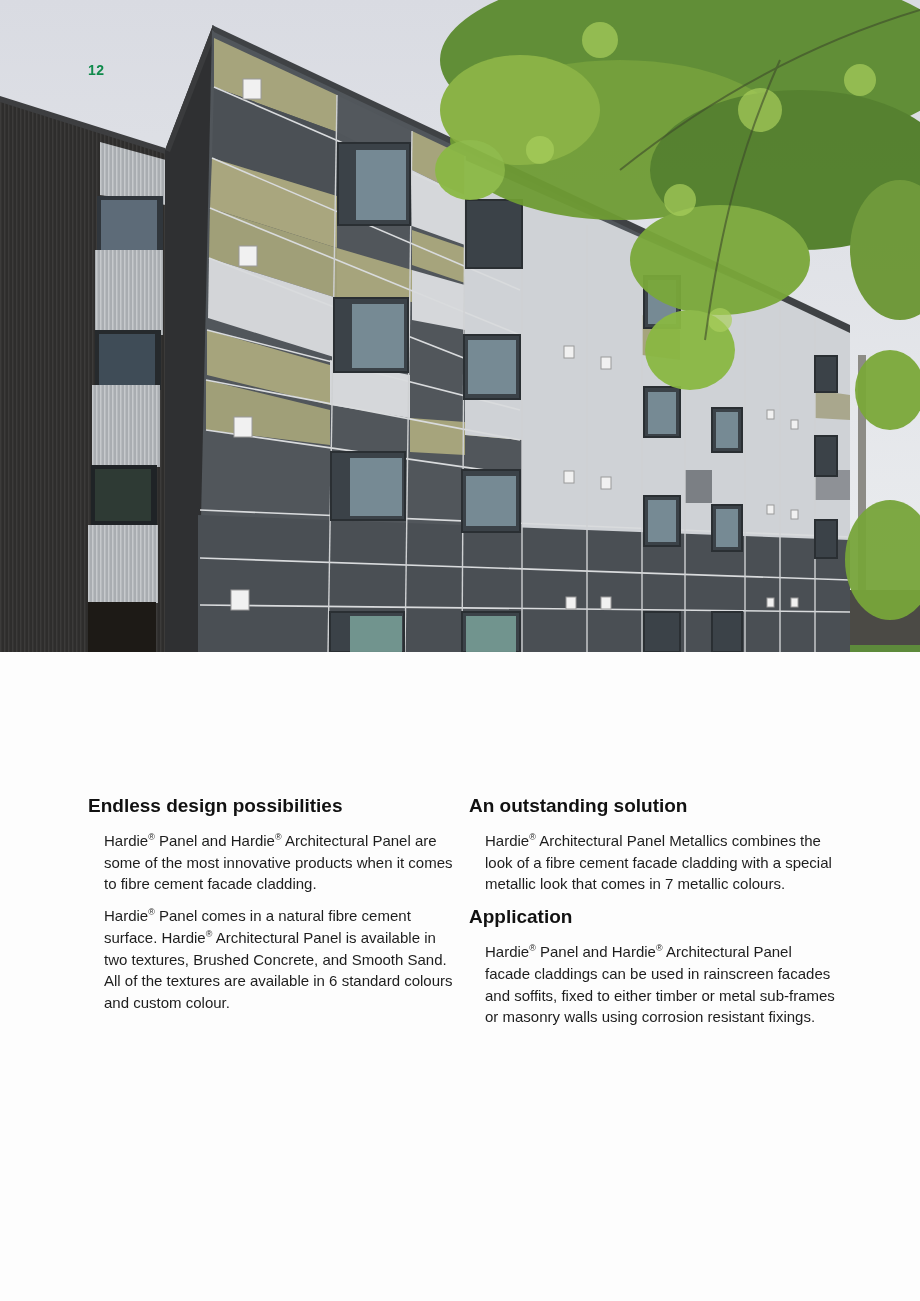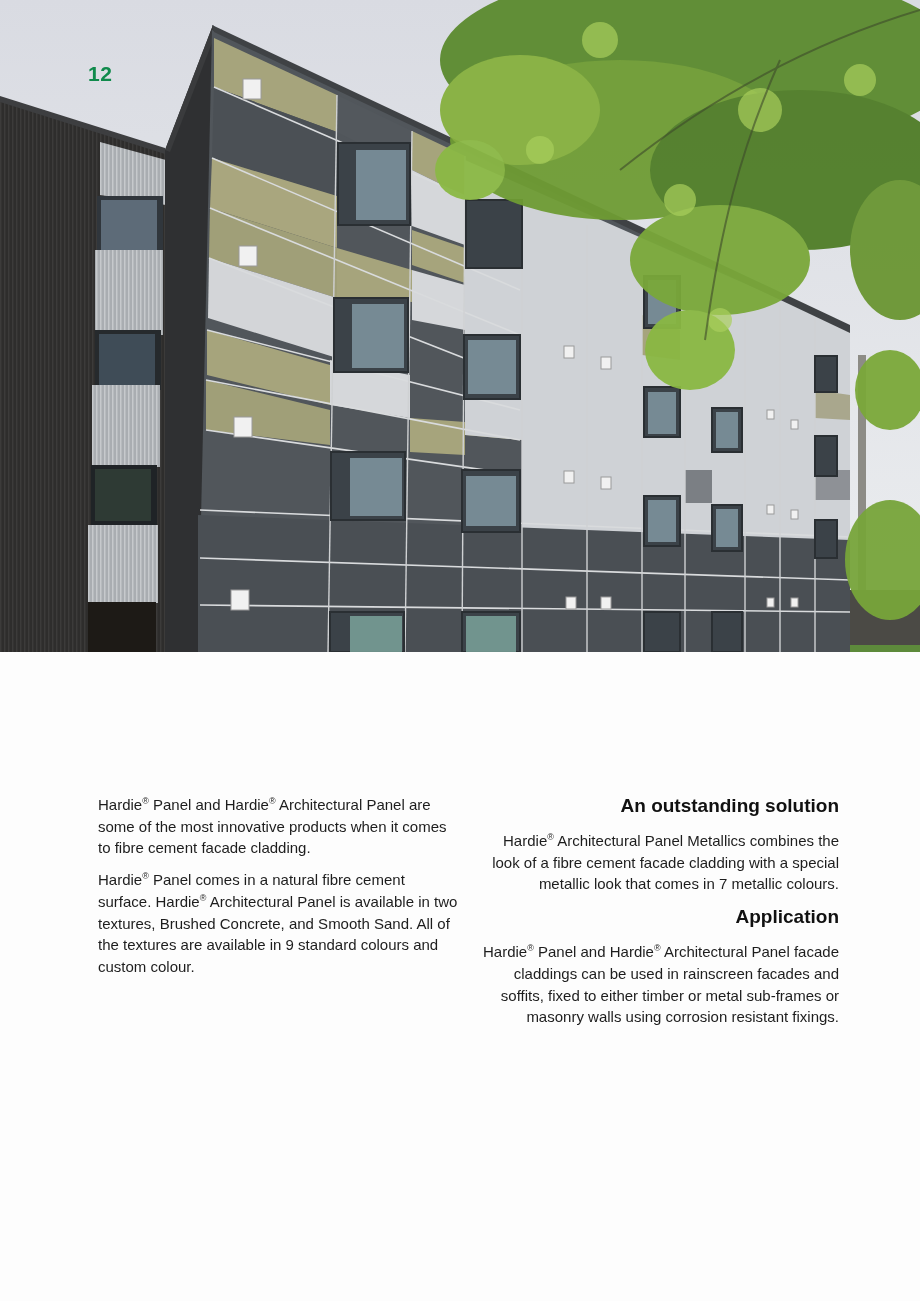--- a/index.html
+++ b/index.html
@@ -10,32 +10,32 @@
     color: #1a1a1a;
     position: relative;
   }
   .hero {
     position: absolute; left: 0; top: 0; width: 920px; height: 652px;
     overflow: hidden; background: #dfe1e6;
   }
   .hero svg { display: block; }
   .page-number {
     position: absolute; left: 88px; top: 62px;
-    font-size: 21px; font-weight: bold; color: #0f8a4b;
+    font-size: 14px; font-weight: bold; color: #0f8a4b;
     letter-spacing: 0.5px;
   }
   .col { position: absolute; top: 794px; width: 370px; }
   .col-left { left: 88px; }
-  .col-right { left: 469px; text-align: right; }
+  .col-right { left: 469px; }
   h2 {
     margin: 0 0 12px 0; font-size: 19px; font-weight: bold; color: #111;
     line-height: 24px;
   }
   p {
-    margin: 0 0 10px 10px; font-size: 15px; line-height: 21.7px; color: #1d1d1d;
+    margin: 0 0 10px 16px; font-size: 15px; line-height: 21.7px; color: #1d1d1d;
   }
   .col-right h2.second { }
   sup { font-size: 9px; line-height: 0; vertical-align: 6px; }
 </style>
 </head>
 <body>
 
 <div class="hero">
   <svg width="920" height="652" viewBox="0 0 920 652">
     <defs>
@@ -215,22 +215,23 @@
     <g stroke="#3d4a2a" stroke-width="2" fill="none" opacity="0.6">
       <path d="M920,10 C820,40 720,90 620,170"></path>
       <path d="M780,60 C740,150 720,230 705,340"></path>
     </g>
   </svg>
 </div>
 
 <div class="page-number">12</div>
 
 <div class="col col-left">
+  <h2>Endless design possibilities</h2>
   <p><span>Hardie</span><sup>®</sup><span> Panel and Hardie</span><sup>®</sup><span> Architectural Panel are some of the most innovative products when it comes to fibre cement facade cladding.</span></p>
-  <p><span>Hardie</span><sup>®</sup><span> Panel comes in a natural fibre cement surface. Hardie</span><sup>®</sup><span> Architectural Panel is available in two textures, Brushed Concrete, and Smooth Sand. All of the textures are available in 9 standard colours and custom colour.</span></p>
+  <p><span>Hardie</span><sup>®</sup><span> Panel comes in a natural fibre cement surface. Hardie</span><sup>®</sup><span> Architectural Panel is available in two textures, Brushed Concrete, and Smooth Sand. All of the textures are available in 6 standard colours and custom colour.</span></p>
 </div>
 
 <div class="col col-right">
   <h2>An outstanding solution</h2>
   <p><span>Hardie</span><sup>®</sup><span> Architectural Panel Metallics combines the look of a fibre cement facade cladding with a special metallic look that comes in 7 metallic colours.</span></p>
   <h2 class="second">Application</h2>
   <p><span>Hardie</span><sup>®</sup><span> Panel and Hardie</span><sup>®</sup><span> Architectural Panel facade claddings can be used in rainscreen facades and soffits, fixed to either timber or metal sub-frames or masonry walls using corrosion resistant fixings.</span></p>
 </div>
 
 </body></html>

